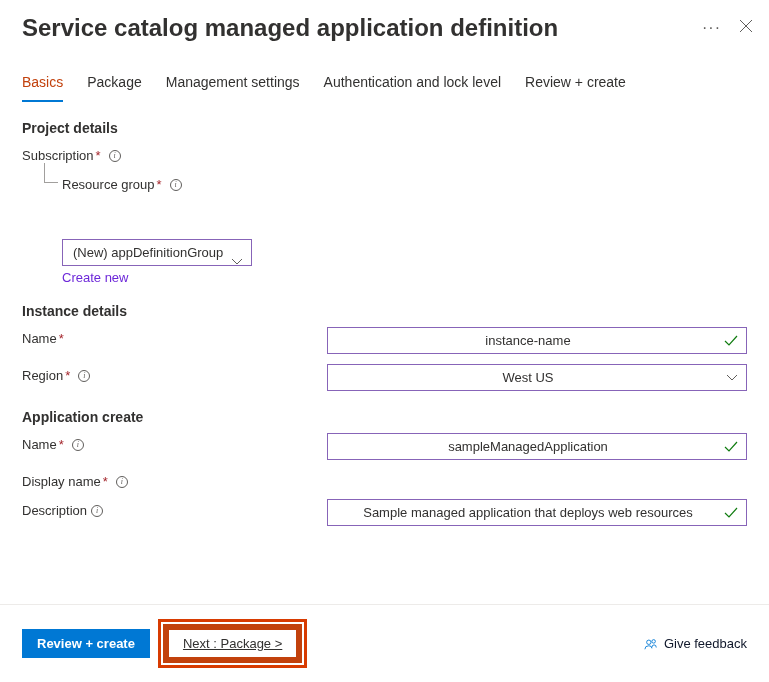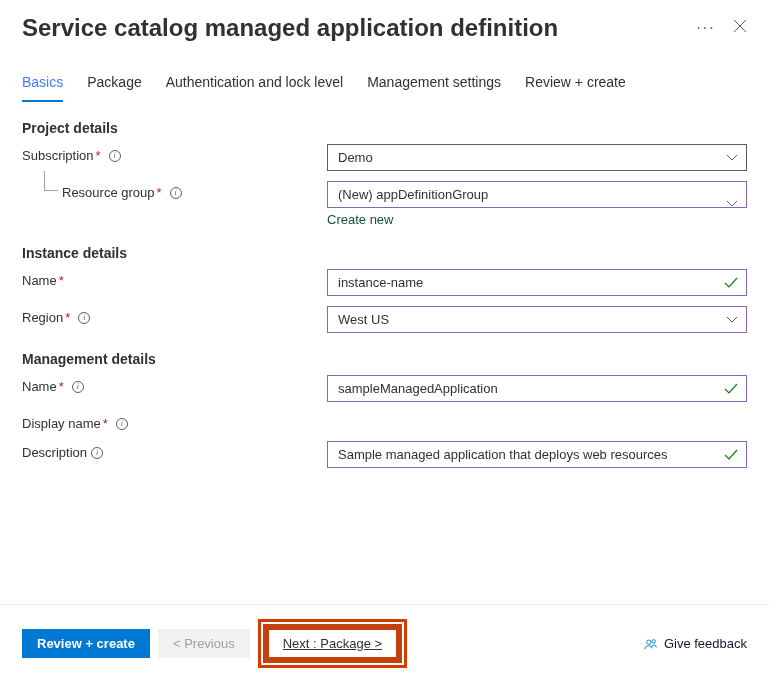--- a/index.html
+++ b/index.html
@@ -1,43 +1,43 @@
 <!DOCTYPE html>
 <html><head>
 <meta charset="utf-8">
 <style>
 * { box-sizing: border-box; margin: 0; padding: 0; font-family: "Segoe UI", -apple-system, sans-serif; }
 body { background: #fff; color: #323130; font-size: 13px; width: 769px; height: 682px; position: relative; }
-.header { display: flex; align-items: center; justify-content: space-between; padding: 14px 22px 0 22px; }
+.header { display: flex; align-items: center; justify-content: space-between; padding: 14px 16px 0 22px; }
 .title { font-size: 24px; font-weight: 600; color: #323130; }
 .header-right { display: flex; align-items: center; gap: 18px; }
 .ellipsis { font-size: 16px; color: #605e5c; cursor: pointer; letter-spacing: 1px; }
 .close-x { font-size: 16px; color: #605e5c; cursor: pointer; font-weight: 300; }
 .tabs { display: flex; gap: 24px; padding: 32px 22px 0 22px; border-bottom: none; }
 .tab { font-size: 14px; color: #323130; padding-bottom: 10px; cursor: pointer; border-bottom: 2px solid transparent; }
-.tab.active { color: #3b82f6; border-bottom: 2px solid #0078d4; font-weight: 400; }
+.tab.active { color: #c2410c; border-bottom: 2px solid #0078d4; font-weight: 400; }
 .content { padding: 18px 22px 0 22px; }
 .section-title { font-size: 14px; font-weight: 600; color: #323130; margin-bottom: 8px; margin-top: 18px; }
 .section-title.first { margin-top: 0; }
 .section-desc { font-size: 13px; color: #323130; line-height: 1.4; margin-bottom: 16px; max-width: 700px; }
 .field-row { display: flex; align-items: flex-start; margin-bottom: 10px; gap: 47px; }
-.field-row.indented { padding-left: 40px; position: relative; }
+.field-row.indented { padding-left: 40px; position: relative; flex-direction: column; }
 .indent-line { position: absolute; left: 22px; top: -10px; width: 14px; height: 20px; border-left: 1px solid #a19f9d; border-bottom: 1px solid #a19f9d; }
 .field-label { width: 258px; display: flex; align-items: center; font-size: 13px; color: #323130; padding-top: 4px; flex-shrink: 0; }
 .field-row.indented .field-label { width: 218px; }
 .req { color: #a4262c; margin-left: 2px; margin-right: 4px; }
 .info-icon { width: 12px; height: 12px; border: 1px solid #605e5c; border-radius: 50%; display: inline-flex; align-items: center; justify-content: center; font-size: 8px; color: #605e5c; margin-left: 4px; cursor: pointer; font-style: italic; font-family: serif; }
 .field-control { flex: 1; position: relative; }
 .select-box, .input-box { width: 100%; border: 1px solid #605e5c; padding: 5px 28px 5px 10px; font-size: 13px; color: #323130; background: #fff; cursor: pointer; position: relative; font-family: inherit; }
-.select-box.purple, .input-box.purple { border-color: #8764b8; }
+.select-box.purple, .input-box.purple { border-color: #8764b8; text-align: center; }
 .chevron-down { position: absolute; right: 9px; top: 50%; transform: translateY(-50%); pointer-events: none; }
 .chevron-down svg { display: block; }
 .check-icon { position: absolute; right: 9px; top: 50%; transform: translateY(-50%); color: #107c10; pointer-events: none; }
 .check-icon svg { display: block; }
-.link { color: #14532d; font-size: 13px; cursor: pointer; margin-top: 4px; display: inline-block; }
+.link { color: #6d28d9; font-size: 13px; cursor: pointer; margin-top: 4px; display: inline-block; }
 .footer { position: absolute; bottom: 0; left: 0; right: 0; border-top: 1px solid #edebe9; padding: 14px 22px; display: flex; align-items: center; gap: 8px; background: #fff; }
 .btn { padding: 6px 14px; font-size: 13px; border: 1px solid #8a8886; background: #fff; color: #323130; cursor: pointer; font-family: inherit; }
 .btn.primary { background: #0078d4; border-color: #0078d4; color: #fff; font-weight: 600; }
 .btn.disabled { background: #f3f2f1; color: #a19f9d; border-color: #f3f2f1; cursor: not-allowed; }
 .highlight-box { border: 3px solid #d83b01; padding: 2px; display: inline-block; }
 .highlight-box .btn { border: 6px solid #c2410c; text-decoration: underline; }
 .feedback { margin-left: auto; color: #0f172a; font-size: 13px; cursor: pointer; display: flex; align-items: center; gap: 6px; }
 .feedback svg { color: #0078d4; }
 </style>
 </head>
@@ -51,41 +51,33 @@
       <svg width="14" height="14" viewBox="0 0 14 14">
           <path d="M1 1 L13 13 M13 1 L1 13" stroke="#605e5c" stroke-width="1" fill="none"></path>
         </svg>
     </span>
   </div>
 </div>
 
 <div class="tabs">
   <div class="tab active">Basics</div>
   <div class="tab">Package</div>
+  <div class="tab">Management settings</div>
   <div class="tab">Authentication and lock level</div>
-  <div class="tab">Management settings</div>
   <div class="tab">Review + create</div>
 </div>
 
 <div class="content">
   <div class="section-title first">Project details</div>
 
   <div class="field-row">
     <div class="field-label">
       <span>Subscription</span>
         <span class="req">*</span>
       <span class="info-icon">i</span>
-    </div>
-    <div class="field-control">
-      <div class="select-box">Demo</div>
-      <span class="chevron-down">
-          <svg width="12" height="8" viewBox="0 0 12 8">
-            <path d="M1 1 L6 6 L11 1" stroke="#605e5c" stroke-width="1" fill="none"></path>
-          </svg>
-        </span>
     </div>
   </div>
 
   <div class="field-row indented">
     <div class="indent-line"></div>
     <div class="field-label">
       <span>Resource group</span>
         <span class="req">*</span>
       <span class="info-icon">i</span>
     </div>
@@ -126,21 +118,21 @@
     <div class="field-control">
       <div class="select-box purple">West US</div>
       <span class="chevron-down">
           <svg width="12" height="8" viewBox="0 0 12 8">
             <path d="M1 1 L6 6 L11 1" stroke="#605e5c" stroke-width="1" fill="none"></path>
           </svg>
         </span>
     </div>
   </div>
 
-  <div class="section-title">Management details</div>
+  <div class="section-title">Application create</div>
 
   <div class="field-row">
     <div class="field-label">
       <span>Name</span>
         <span class="req">*</span>
       <span class="info-icon">i</span>
     </div>
     <div class="field-control">
       <input class="input-box purple" value="sampleManagedApplication" style="">
       <span class="check-icon">
@@ -170,21 +162,20 @@
           <svg width="14" height="12" viewBox="0 0 14 12">
             <path d="M1 6 L5 10 L13 1" stroke="#107c10" stroke-width="1.2" fill="none"></path>
           </svg>
         </span>
     </div>
   </div>
 </div>
 
 <div class="footer">
   <button class="btn primary">Review + create</button>
-  <button class="btn disabled">&lt; Previous</button>
   <span class="highlight-box">
     <button class="btn">Next : Package &gt;</button>
   </span>
   <div class="feedback">
     <svg width="14" height="14" viewBox="0 0 16 16">
         <circle cx="5.5" cy="6" r="2.5" fill="none" stroke="#0078d4" stroke-width="1"></circle>
         <circle cx="11" cy="5" r="2" fill="none" stroke="#0078d4" stroke-width="1"></circle>
         <path d="M1 14 Q1 10 5.5 10 Q9 10 9 13" fill="none" stroke="#0078d4" stroke-width="1"></path>
         <path d="M9 12 Q9 9 11.5 9 Q14 9 14 12" fill="none" stroke="#0078d4" stroke-width="1"></path>
       </svg>

